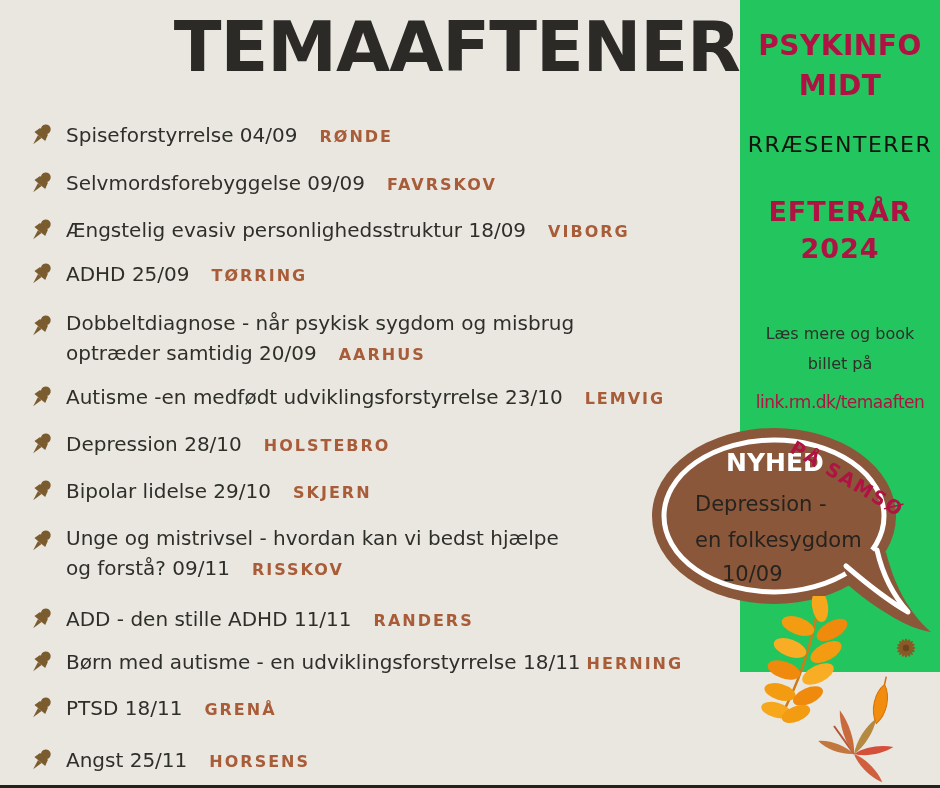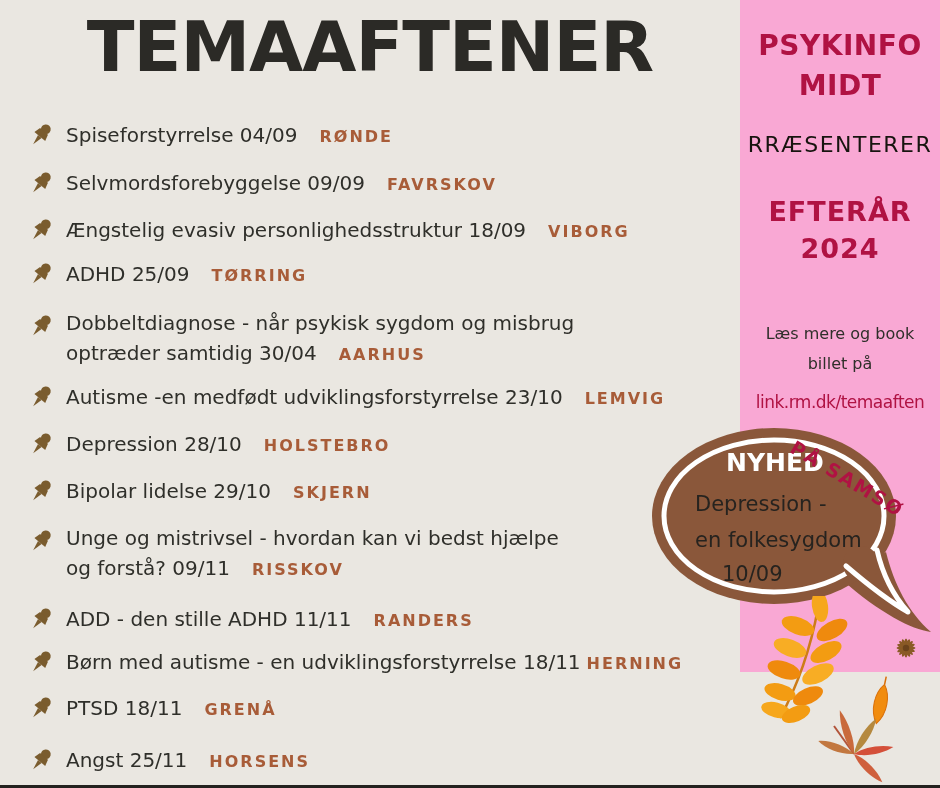--- a/index.html
+++ b/index.html
@@ -1,36 +1,36 @@
 <!DOCTYPE html>
 <html><head>
 <meta charset="utf-8">
 <style>
   html,body{margin:0;padding:0;background:#eae7e1;}
   .poster{position:relative;width:940px;height:788px;overflow:hidden;
           font-family:"DejaVu Sans","Liberation Sans",sans-serif;background:#eae7e1;}
 
   
-  .title{position:absolute;left:0;top:6px;width:740px;text-align:center;
+  .title{position:absolute;left:0;top:6px;width:740px;text-align:right;
          font-size:70px;font-weight:bold;letter-spacing:-1px;color:#2b2a26;}
 
   
   .event{position:absolute;left:26px;display:flex;align-items:center;gap:10px;
          color:#2f2f2a;font-size:20px;}
   .event .etext{white-space:nowrap;}
   .event.two{align-items:flex-start;}
   .event.two .etext{white-space:normal;line-height:30px;}
   .event.two .pin{margin-top:3px;}
   .pin{width:30px;height:30px;flex:0 0 30px;}
   .loc{color:#a85c38;font-weight:bold;font-size:16px;letter-spacing:2px;margin-left:22px;}
   .loc.m-sm{margin-left:6px;}
 
   
   .sidebar{position:absolute;left:740px;top:0;width:200px;height:672px;
-           background:#f9a8d4;text-align:center;}
+           background:#22c55e;text-align:center;}
   .brand{margin-top:26px;font-size:28px;font-weight:bold;color:#b01243;line-height:40px;letter-spacing:.5px;}
   .presents{margin-top:26px;font-size:22px;color:#17140f;letter-spacing:1.5px;}
   .season{margin-top:36px;font-size:27px;font-weight:bold;color:#b01243;line-height:37px;letter-spacing:1px;}
   .info{margin-top:52px;font-size:16px;color:#2f2f2a;line-height:30px;}
   .link{display:block;font-size:17px;letter-spacing:-.5px;color:#b01243;text-decoration:none;margin-top:13px;}
 
   
   .bubble-svg{position:absolute;left:646px;top:424px;width:290px;height:212px;}
   .btext{position:absolute;color:#26231f;font-size:21px;}
   .nyhed{left:726px;top:448px;color:#ffffff;font-size:25px;font-weight:bold;}
@@ -99,21 +99,21 @@
   <div class="event two" style="top:308px">
     <svg class="pin" viewBox="0 0 32 32">
         <g fill="#7a5c2e" transform="rotate(40 16 16)">
           <circle cx="16" cy="8" r="5.2"></circle>
           <path d="M10.5 11 L21.5 11 L23.5 18 L8.5 18 Z"></path>
           <path d="M13.5 18 L18.5 18 L16 29 Z"></path>
         </g>
       </svg>
     <span class="etext">
       <span>Dobbeltdiagnose - når psykisk sygdom og misbrug</span><br>
-      <span>optræder samtidig 30/04</span><span class="loc">AARHUS</span>
+      <span>optræder samtidig 20/09</span><span class="loc">AARHUS</span>
     </span>
   </div>
 
   <div class="event" style="top:382px">
     <svg class="pin" viewBox="0 0 32 32">
         <g fill="#7a5c2e" transform="rotate(40 16 16)">
           <circle cx="16" cy="8" r="5.2"></circle>
           <path d="M10.5 11 L21.5 11 L23.5 18 L8.5 18 Z"></path>
           <path d="M13.5 18 L18.5 18 L16 29 Z"></path>
         </g>

